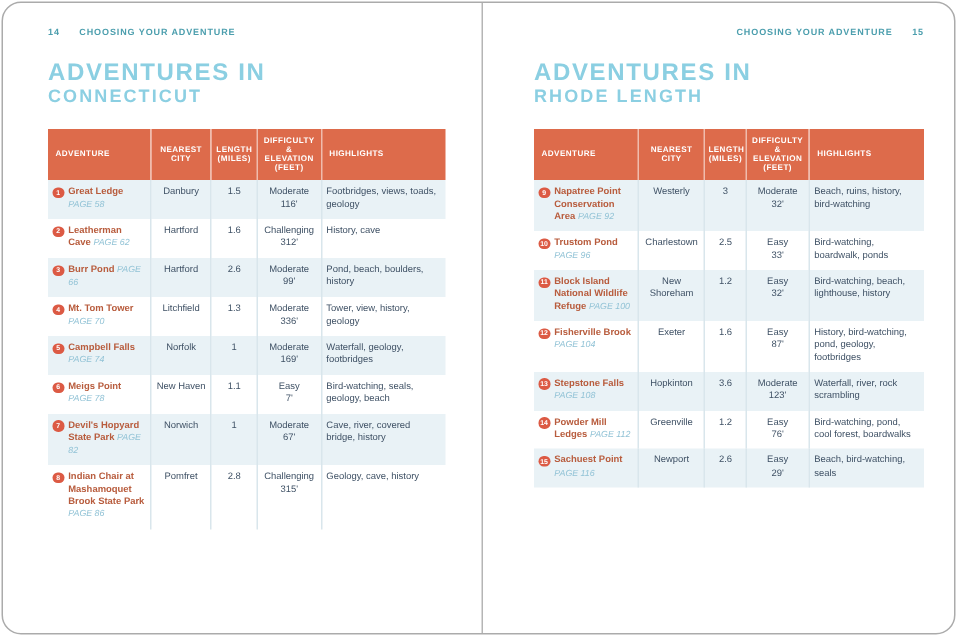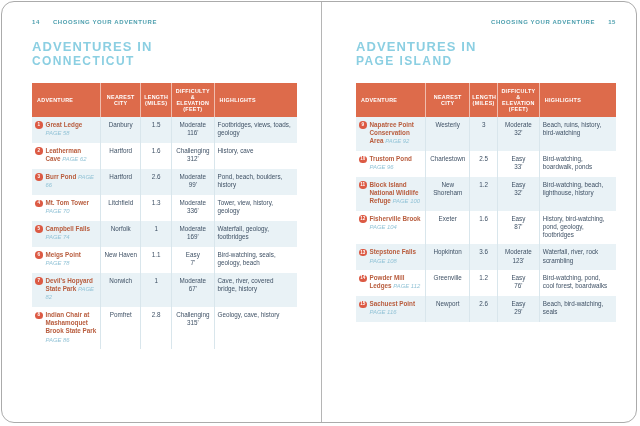--- a/index.html
+++ b/index.html
@@ -7,21 +7,21 @@
   .spread{position:absolute;left:1px;top:1px;width:636px;height:422px;background:#fff;
           border:1px solid #ababab;border-radius:13px;display:flex;overflow:hidden;box-sizing:border-box;}
   .spine{position:absolute;left:319px;top:0;bottom:0;width:1px;background:#b5b5b5;}
   .page{width:50%;box-sizing:border-box;position:relative;}
   .page.left{padding:17px 22px 0 30px;}
   .page.right{padding:17px 20px 0 37px;}
   .runhead{display:flex;align-items:baseline;gap:13px;font-size:6px;font-weight:bold;
            letter-spacing:.6px;color:#4d9fae;}
   .runhead.right-align{justify-content:flex-end;}
   .title{margin-top:15px;color:#8bcfe2;font-weight:800;letter-spacing:1.1px;line-height:1.12;}
-  .title .l1{font-size:13px;}
+  .title .l1{font-size:16px;}
   .title .l2{font-size:12px;letter-spacing:1.4px;}
   table.adv{margin-top:15px;width:100%;border-collapse:collapse;table-layout:fixed;}
   table.adv th{background:#dd6b4b;color:#ffffff;font-size:5.4px;font-weight:bold;letter-spacing:.3px;
                text-align:center;vertical-align:middle;padding:5px 2px;border-left:1px solid rgba(255,255,255,.55);}
   table.adv th:first-child{border-left:none;text-align:left;padding-left:5px;}
   table.adv th:last-child{text-align:left;padding-left:5px;}
   table.adv td{font-size:6.3px;line-height:1.3;color:#3f5165;vertical-align:top;
                padding:4px 3px 5px 3px;border-left:1px solid #d9e6ec;}
   table.adv td:first-child{border-left:none;padding-left:3px;}
   table.adv tr.shade td{background:#e9f2f6;}
@@ -166,21 +166,21 @@
       </table>
   </div>
 
   <div class="page right">
     <div class="runhead right-align">
       <span>CHOOSING YOUR ADVENTURE</span>
       <span>15</span>
     </div>
     <div class="title">
       <div class="l1">ADVENTURES IN</div>
-      <div class="l2">PAGE ISLAND</div>
+      <div class="l2">RHODE LENGTH</div>
     </div>
     <table class="adv t-right">
         <thead>
           <tr>
             <th>ADVENTURE</th>
             <th>NEAREST CITY</th>
             <th>LENGTH (MILES)</th>
             <th>DIFFICULTY &amp; ELEVATION (FEET)</th>
             <th>HIGHLIGHTS</th>
           </tr>

